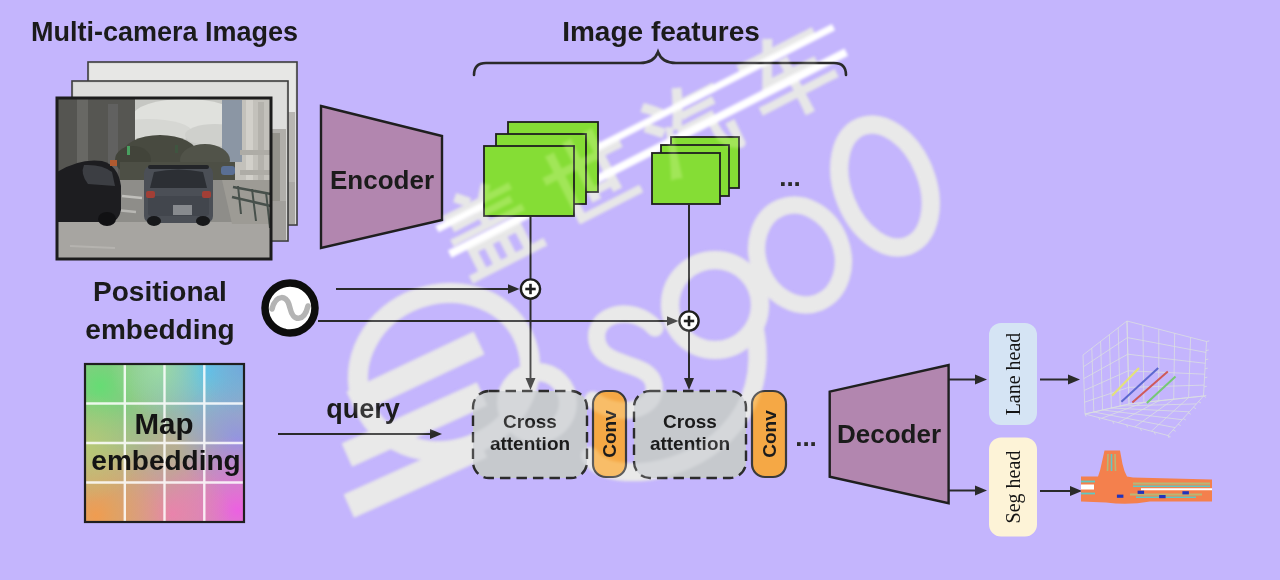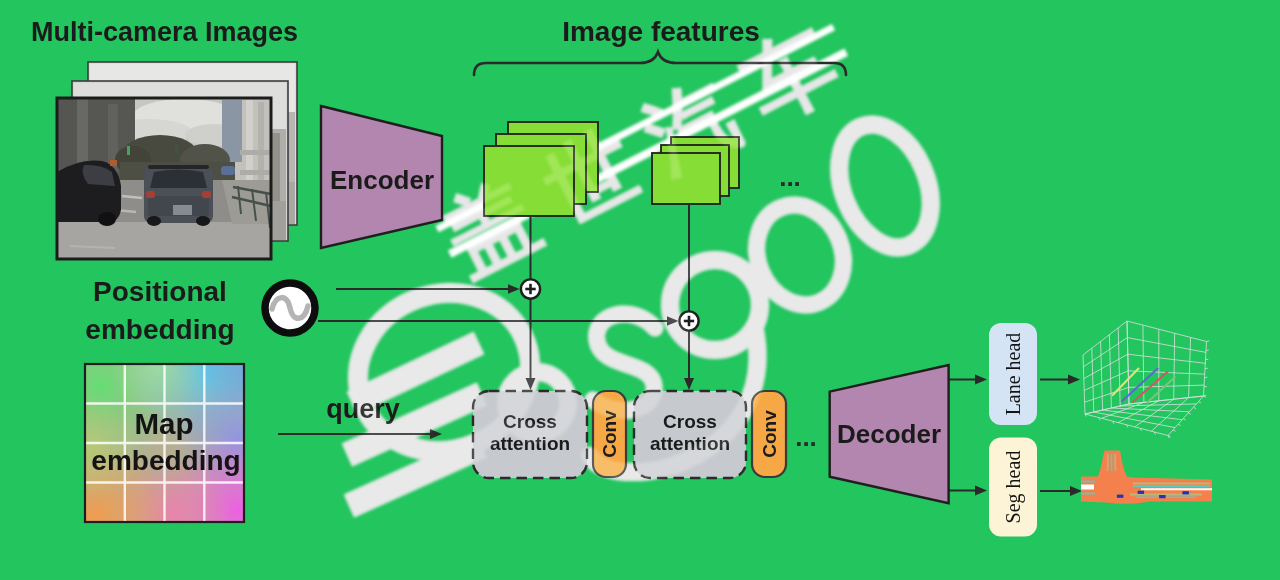--- a/index.html
+++ b/index.html
@@ -1,16 +1,16 @@
 <!DOCTYPE html>
 <html><head>
 <meta charset="utf-8">
 <style>
   html,body{margin:0;padding:0;background:#ffffff;}
-  #stage{position:relative;width:1280px;height:580px;background:#22c55e;overflow:hidden;font-family:"Liberation Sans",sans-serif;}
+  #stage{position:relative;width:1280px;height:580px;background:#c4b5fd;overflow:hidden;font-family:"Liberation Sans",sans-serif;}
   svg{position:absolute;left:0;top:0;}
   text{font-family:"Liberation Sans",sans-serif;}
   .serif{font-family:"Liberation Serif",serif;}
 </style>
 </head>
 <body>
 <div id="stage">
 <svg width="1280" height="580" viewBox="0 0 1280 580">
   <defs>
     <clipPath id="photoclip">

